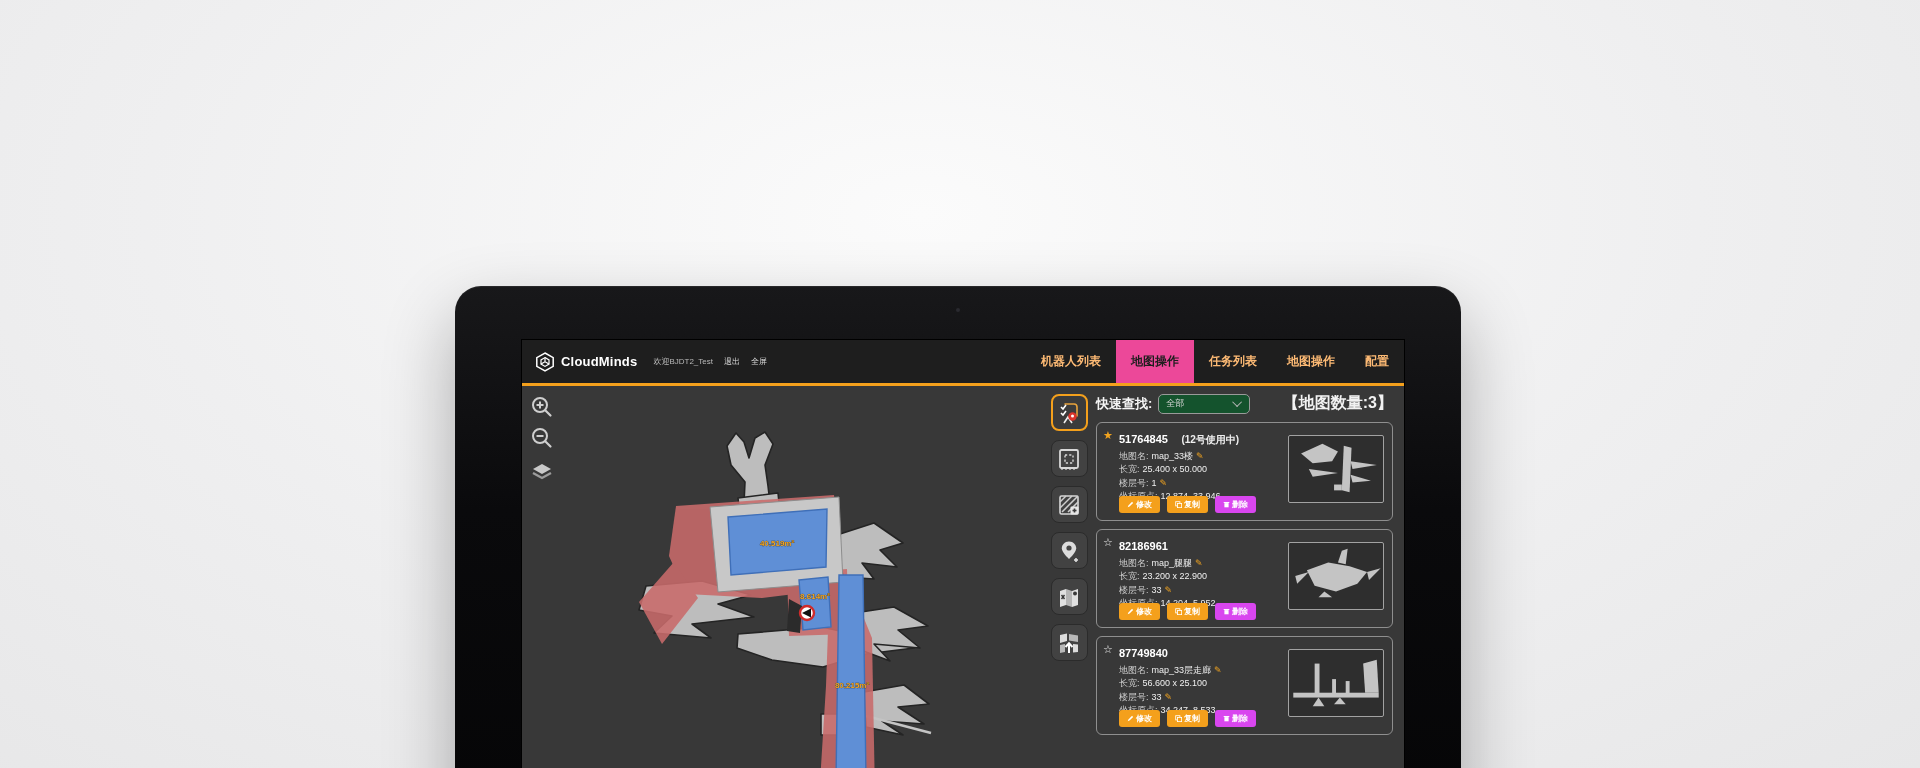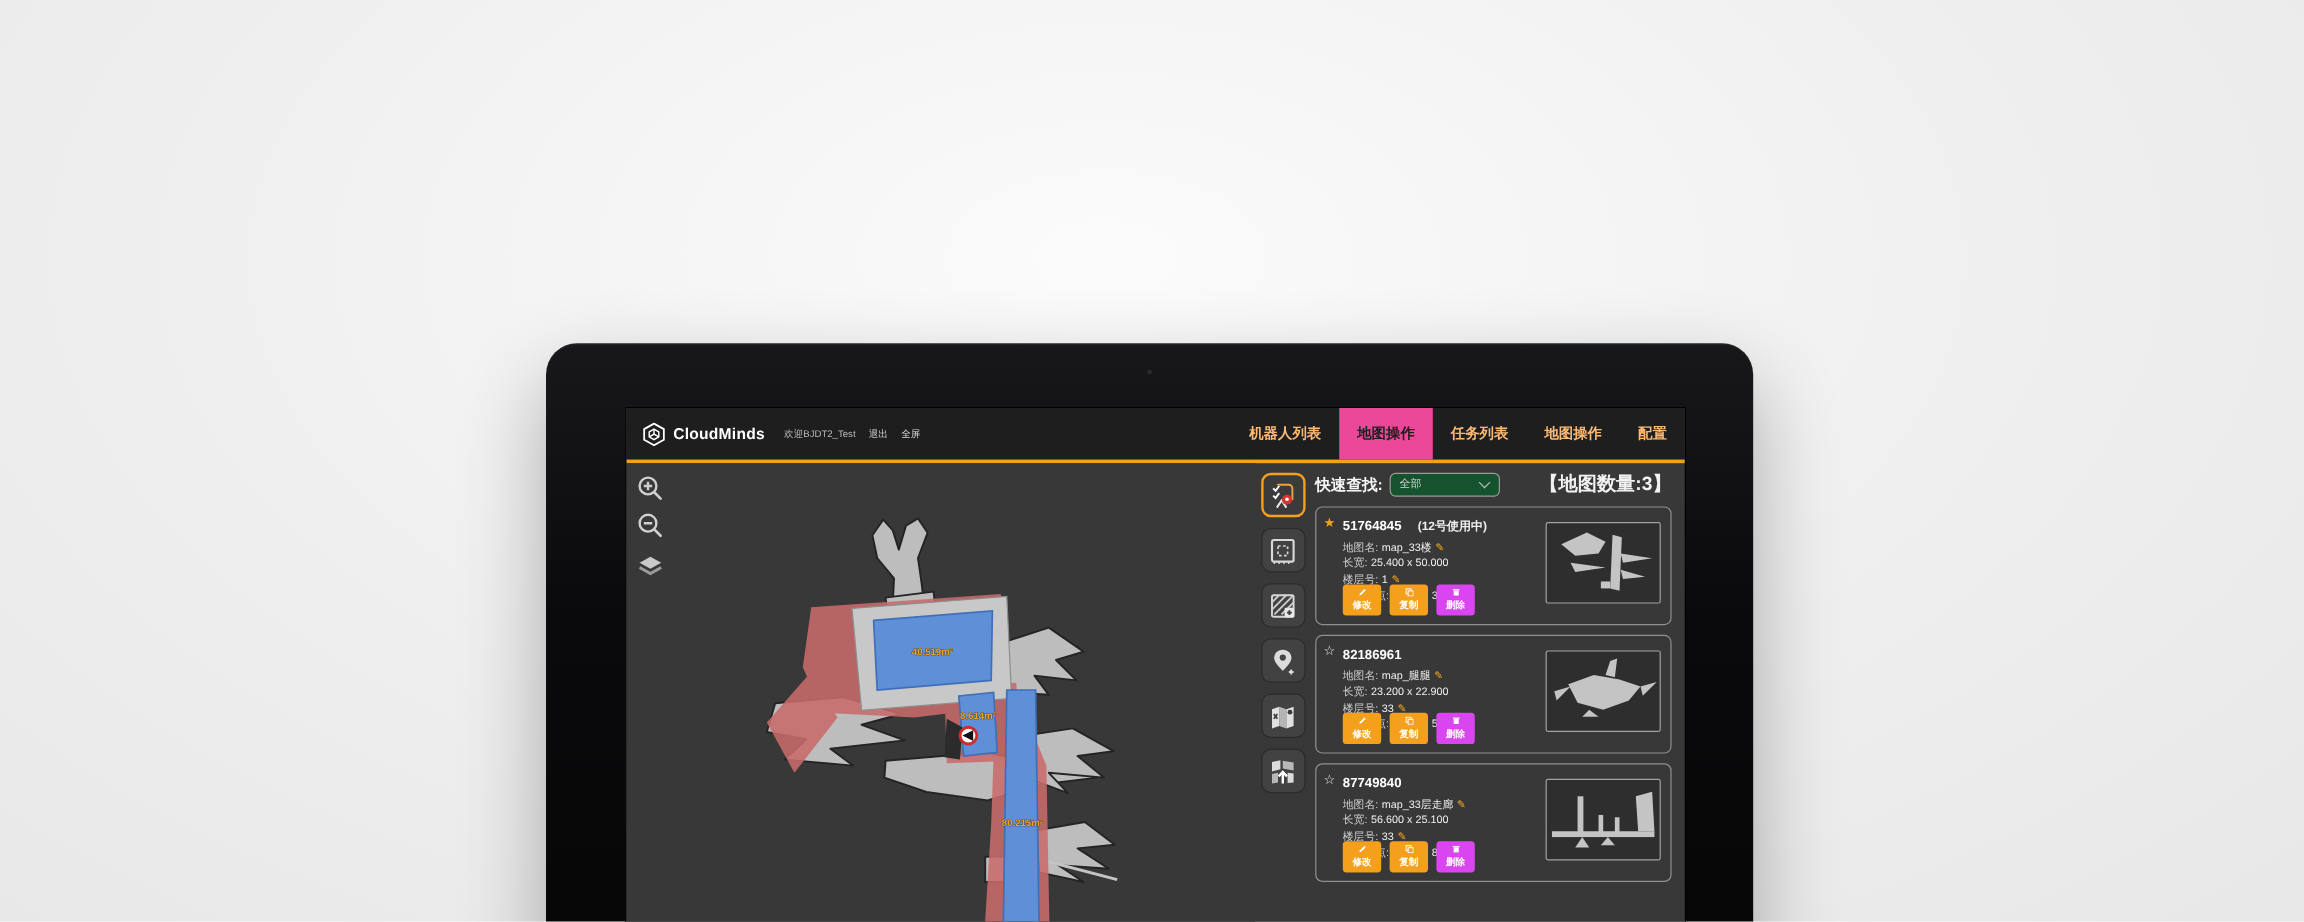--- a/index.html
+++ b/index.html
@@ -70,21 +70,21 @@
   .card-title { font-size:11px; font-weight:bold; color:#fff; }
   .card-suffix { font-size:10px; font-weight:bold; color:#efefef; margin-left:9px; }
   .field { font-size:9px; color:#dedede; margin-top:3.5px; line-height:10px; }
   .field .lbl { color:#cfcfcf; }
   .field .val { color:#efefef; margin-left:3px; }
   .pencil { color:#F2A41F; font-size:9px; margin-left:3px; cursor:pointer; }
   .thumb { position:absolute; right:8px; top:12px; width:96px; height:68px; background:#2e2e2e;
            border:1px solid #a2a2a2; border-radius:2px; }
   .btn-row { position:absolute; left:22px; bottom:7px; display:flex; gap:7px; }
   .cbtn { display:flex; align-items:center; gap:2px; font-size:8px; font-weight:bold; color:#fff;
-          border:none; border-radius:3px; padding:3px 8px; cursor:pointer;flex-direction:column; }
+          border:none; border-radius:3px; padding:3px 8px; cursor:pointer; }
   .cbtn.orange { background:#F4A01C; }
   .cbtn.gray { background:#d946ef; }
 </style>
 </head>
 <body>
 
 <div class="laptop">
   <div class="webcam"></div>
   <div class="screen">
 

